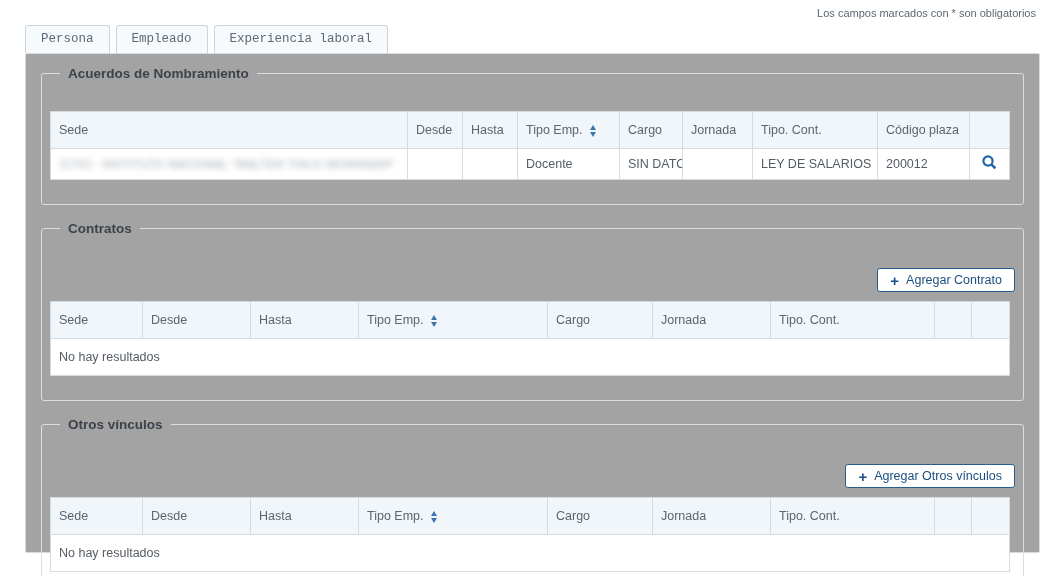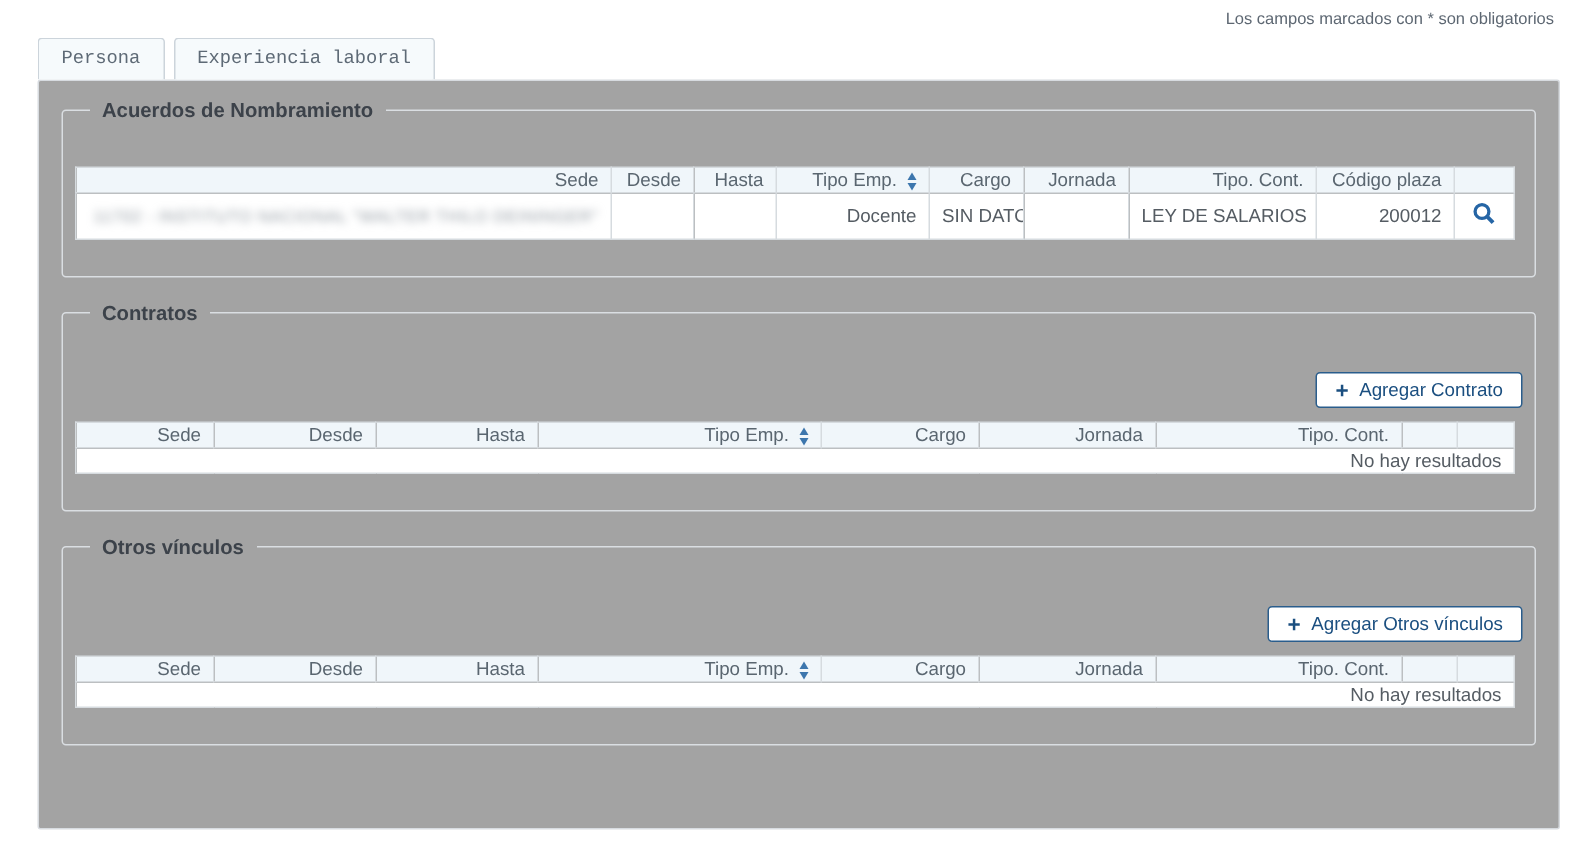--- a/index.html
+++ b/index.html
@@ -68,21 +68,21 @@
     font-weight:700; font-size:15px; line-height:13px;
     color:#1b4f80; margin-right:7px;
   }
   
   table.grid {
     width:959px; border-collapse:collapse; table-layout:fixed;
     font-size:12.5px;
   }
   table.grid th, table.grid td {
     border:1px solid #d6dbdf;
-    padding:1px 8px; text-align:right;
+    padding:11px 8px; text-align:left;
     overflow:hidden; white-space:nowrap;
   }
   table.grid thead th {
     background:#f0f6fa; color:#5a6670; font-weight:400;
   }
   table.grid tbody td { color:#555c63; background:#ffffff; }
   table.grid tbody td.row-tall { padding-top:8px; padding-bottom:8px; }
   td.empty-row { padding:2px 8px; color:#5a6670; }
   .redacted {
     filter:blur(3px);
@@ -108,20 +108,21 @@
     background:none; border:none; padding:0; cursor:pointer; line-height:0;
   }
 </style>
 </head>
 <body>
 
 <div class="required-note">Los campos marcados con * son obligatorios</div>
 
 <div class="tabs">
   <div class="tab">Persona</div>
+  <div class="tab">Empleado</div>
   <div class="tab">Experiencia laboral</div>
 </div>
 
 <div class="panel">
 
   <fieldset class="section">
     <legend>Acuerdos de Nombramiento</legend>
     <div class="section-gap"></div>
     <table class="grid">
       <colgroup>

